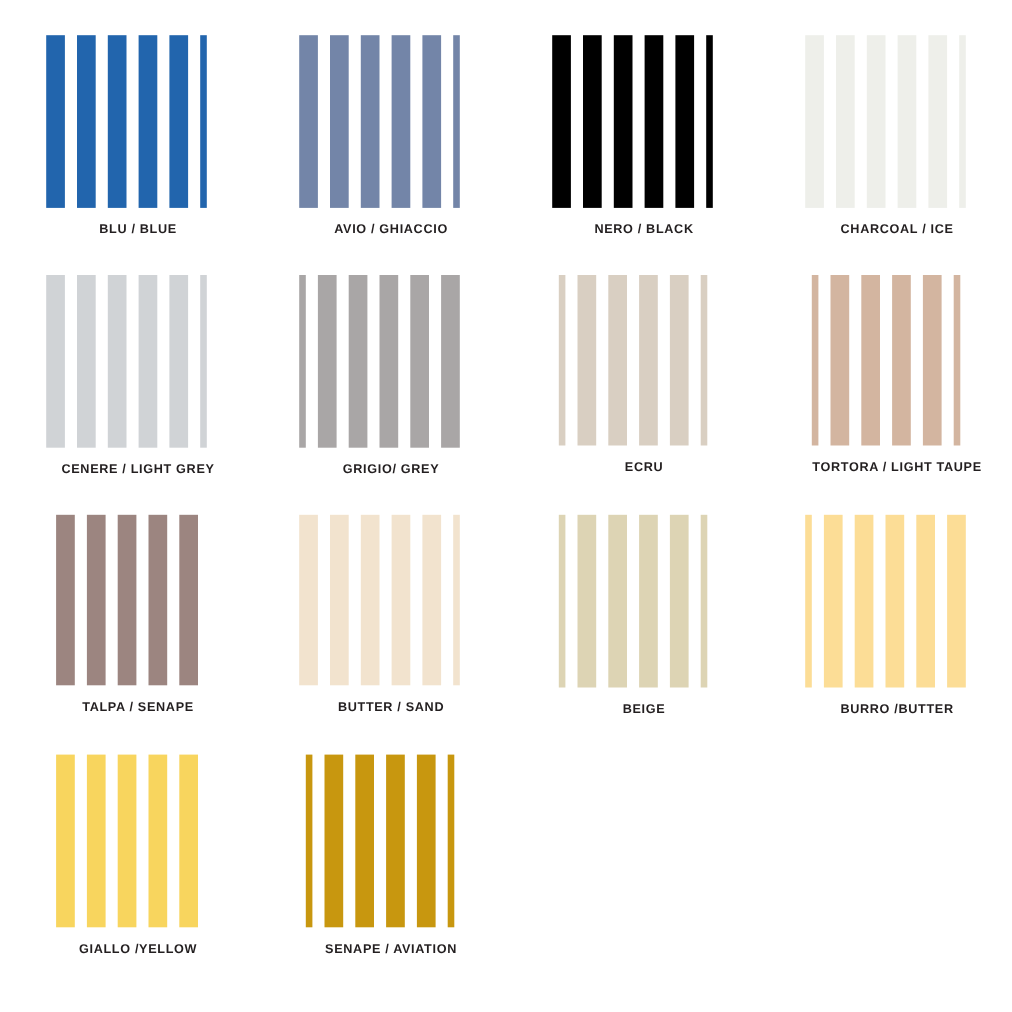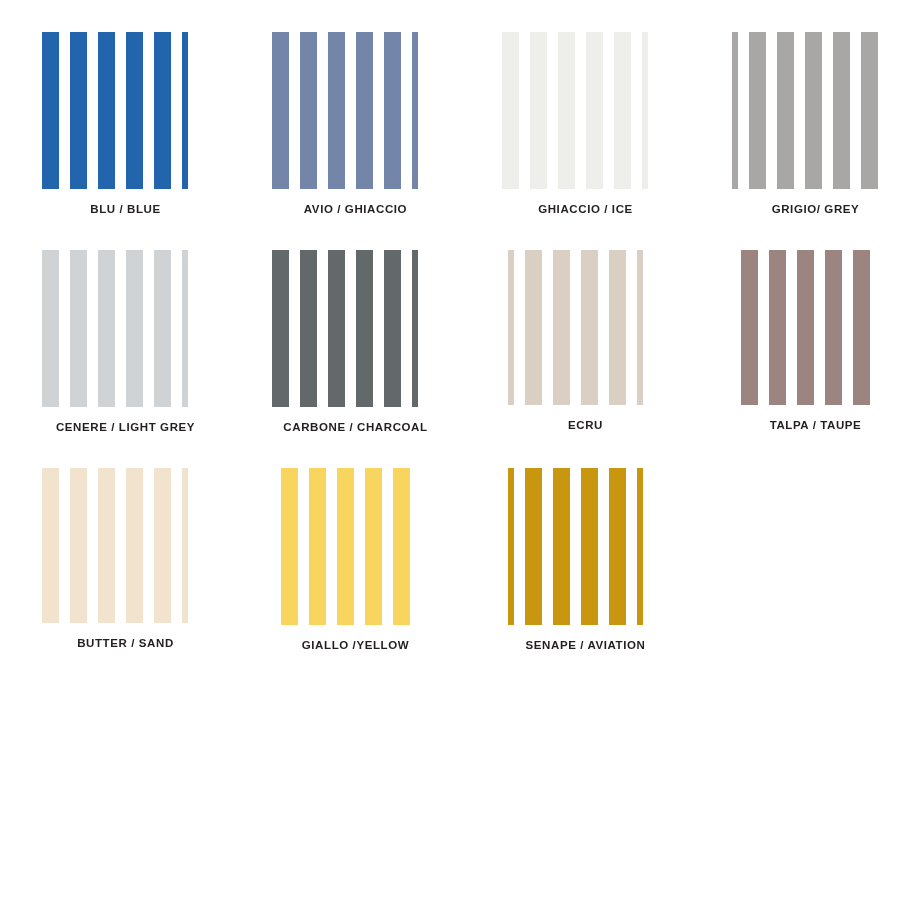--- a/index.html
+++ b/index.html
@@ -94,98 +94,131 @@
       <div class="stripe-block">
         <div class="stripe wide" style="background: rgb(115, 133, 168);"></div>
         <div class="stripe wide" style="background: rgb(115, 133, 168);"></div>
         <div class="stripe wide" style="background: rgb(115, 133, 168);"></div>
         <div class="stripe wide" style="background: rgb(115, 133, 168);"></div>
         <div class="stripe wide" style="background: rgb(115, 133, 168);"></div>
         <div class="stripe narrow" style="background: rgb(115, 133, 168);"></div>
       </div>
       <div class="swatch-label">AVIO / GHIACCIO</div>
     </div>
+    <div class="swatch-cell row-1">
+      <div class="stripe-block">
+        <div class="stripe wide" style="background: rgb(0, 0, 0);"></div>
+        <div class="stripe wide" style="background: rgb(0, 0, 0);"></div>
+        <div class="stripe wide" style="background: rgb(0, 0, 0);"></div>
+        <div class="stripe wide" style="background: rgb(0, 0, 0);"></div>
+        <div class="stripe wide" style="background: rgb(0, 0, 0);"></div>
+        <div class="stripe narrow" style="background: rgb(0, 0, 0);"></div>
+      </div>
+      <div class="swatch-label">NERO / BLACK</div>
+    </div>
     <div class="swatch-cell row-2">
       <div class="stripe-block">
         <div class="stripe wide" style="background: rgb(238, 239, 234);"></div>
         <div class="stripe wide" style="background: rgb(238, 239, 234);"></div>
         <div class="stripe wide" style="background: rgb(238, 239, 234);"></div>
         <div class="stripe wide" style="background: rgb(238, 239, 234);"></div>
         <div class="stripe wide" style="background: rgb(238, 239, 234);"></div>
         <div class="stripe narrow" style="background: rgb(238, 239, 234);"></div>
       </div>
-      <div class="swatch-label">GHIACCIO / ICE</div>
+      <div class="swatch-label">CHARCOAL / ICE</div>
     </div>
     <div class="swatch-cell row-2">
       <div class="stripe-block">
+        <div class="stripe wide" style="background: rgb(208, 211, 214);"></div>
+        <div class="stripe wide" style="background: rgb(208, 211, 214);"></div>
+        <div class="stripe wide" style="background: rgb(208, 211, 214);"></div>
+        <div class="stripe wide" style="background: rgb(208, 211, 214);"></div>
+        <div class="stripe wide" style="background: rgb(208, 211, 214);"></div>
+        <div class="stripe narrow" style="background: rgb(208, 211, 214);"></div>
+      </div>
+      <div class="swatch-label">CENERE / LIGHT GREY</div>
+    </div>
+    <div class="swatch-cell row-2">
+      <div class="stripe-block">
         <div class="stripe narrow" style="background: rgb(169, 166, 166);"></div>
         <div class="stripe wide" style="background: rgb(169, 166, 166);"></div>
         <div class="stripe wide" style="background: rgb(169, 166, 166);"></div>
         <div class="stripe wide" style="background: rgb(169, 166, 166);"></div>
         <div class="stripe wide" style="background: rgb(169, 166, 166);"></div>
         <div class="stripe wide" style="background: rgb(169, 166, 166);"></div>
       </div>
       <div class="swatch-label">GRIGIO/ GREY</div>
     </div>
-    <div class="swatch-cell row-2">
-      <div class="stripe-block">
-        <div class="stripe wide" style="background: rgb(208, 211, 214);"></div>
-        <div class="stripe wide" style="background: rgb(208, 211, 214);"></div>
-        <div class="stripe wide" style="background: rgb(208, 211, 214);"></div>
-        <div class="stripe wide" style="background: rgb(208, 211, 214);"></div>
-        <div class="stripe wide" style="background: rgb(208, 211, 214);"></div>
-        <div class="stripe narrow" style="background: rgb(208, 211, 214);"></div>
-      </div>
-      <div class="swatch-label">CENERE / LIGHT GREY</div>
-    </div>
-    <div class="swatch-cell row-2">
-      <div class="stripe-block">
-        <div class="stripe wide" style="background: rgb(99, 105, 107);"></div>
-        <div class="stripe wide" style="background: rgb(99, 105, 107);"></div>
-        <div class="stripe wide" style="background: rgb(99, 105, 107);"></div>
-        <div class="stripe wide" style="background: rgb(99, 105, 107);"></div>
-        <div class="stripe wide" style="background: rgb(99, 105, 107);"></div>
-        <div class="stripe narrow" style="background: rgb(99, 105, 107);"></div>
-      </div>
-      <div class="swatch-label">CARBONE / CHARCOAL</div>
-    </div>
     <div class="swatch-cell row-3">
       <div class="stripe-block">
         <div class="stripe narrow" style="background: rgb(217, 207, 194);"></div>
         <div class="stripe wide" style="background: rgb(217, 207, 194);"></div>
         <div class="stripe wide" style="background: rgb(217, 207, 194);"></div>
         <div class="stripe wide" style="background: rgb(217, 207, 194);"></div>
         <div class="stripe wide" style="background: rgb(217, 207, 194);"></div>
         <div class="stripe narrow" style="background: rgb(217, 207, 194);"></div>
       </div>
       <div class="swatch-label">ECRU</div>
     </div>
     <div class="swatch-cell row-3">
       <div class="stripe-block">
-        <div class="stripe wide" style="background: rgb(156, 133, 128);"></div>
-        <div class="stripe wide" style="background: rgb(156, 133, 128);"></div>
-        <div class="stripe wide" style="background: rgb(156, 133, 128);"></div>
-        <div class="stripe wide" style="background: rgb(156, 133, 128);"></div>
-        <div class="stripe wide" style="background: rgb(156, 133, 128);"></div>
-      </div>
-      <div class="swatch-label">TALPA / TAUPE</div>
+        <div class="stripe narrow" style="background: rgb(211, 181, 160);"></div>
+        <div class="stripe wide" style="background: rgb(211, 181, 160);"></div>
+        <div class="stripe wide" style="background: rgb(211, 181, 160);"></div>
+        <div class="stripe wide" style="background: rgb(211, 181, 160);"></div>
+        <div class="stripe wide" style="background: rgb(211, 181, 160);"></div>
+        <div class="stripe narrow" style="background: rgb(211, 181, 160);"></div>
+      </div>
+      <div class="swatch-label">TORTORA / LIGHT TAUPE</div>
+    </div>
+    <div class="swatch-cell row-3">
+      <div class="stripe-block">
+        <div class="stripe wide" style="background: rgb(156, 133, 128);"></div>
+        <div class="stripe wide" style="background: rgb(156, 133, 128);"></div>
+        <div class="stripe wide" style="background: rgb(156, 133, 128);"></div>
+        <div class="stripe wide" style="background: rgb(156, 133, 128);"></div>
+        <div class="stripe wide" style="background: rgb(156, 133, 128);"></div>
+      </div>
+      <div class="swatch-label">TALPA / SENAPE</div>
     </div>
     <div class="swatch-cell row-3">
       <div class="stripe-block">
         <div class="stripe wide" style="background: rgb(242, 227, 206);"></div>
         <div class="stripe wide" style="background: rgb(242, 227, 206);"></div>
         <div class="stripe wide" style="background: rgb(242, 227, 206);"></div>
         <div class="stripe wide" style="background: rgb(242, 227, 206);"></div>
         <div class="stripe wide" style="background: rgb(242, 227, 206);"></div>
         <div class="stripe narrow" style="background: rgb(242, 227, 206);"></div>
       </div>
       <div class="swatch-label">BUTTER / SAND</div>
     </div>
     <div class="swatch-cell row-4">
       <div class="stripe-block">
+        <div class="stripe narrow" style="background: rgb(221, 212, 180);"></div>
+        <div class="stripe wide" style="background: rgb(221, 212, 180);"></div>
+        <div class="stripe wide" style="background: rgb(221, 212, 180);"></div>
+        <div class="stripe wide" style="background: rgb(221, 212, 180);"></div>
+        <div class="stripe wide" style="background: rgb(221, 212, 180);"></div>
+        <div class="stripe narrow" style="background: rgb(221, 212, 180);"></div>
+      </div>
+      <div class="swatch-label">BEIGE</div>
+    </div>
+    <div class="swatch-cell row-4">
+      <div class="stripe-block">
+        <div class="stripe narrow" style="background: rgb(252, 221, 150);"></div>
+        <div class="stripe wide" style="background: rgb(252, 221, 150);"></div>
+        <div class="stripe wide" style="background: rgb(252, 221, 150);"></div>
+        <div class="stripe wide" style="background: rgb(252, 221, 150);"></div>
+        <div class="stripe wide" style="background: rgb(252, 221, 150);"></div>
+        <div class="stripe wide" style="background: rgb(252, 221, 150);"></div>
+      </div>
+      <div class="swatch-label">BURRO /BUTTER</div>
+    </div>
+    <div class="swatch-cell row-4">
+      <div class="stripe-block">
         <div class="stripe wide" style="background: rgb(248, 213, 94);"></div>
         <div class="stripe wide" style="background: rgb(248, 213, 94);"></div>
         <div class="stripe wide" style="background: rgb(248, 213, 94);"></div>
         <div class="stripe wide" style="background: rgb(248, 213, 94);"></div>
         <div class="stripe wide" style="background: rgb(248, 213, 94);"></div>
       </div>
       <div class="swatch-label">GIALLO /YELLOW</div>
     </div>
     <div class="swatch-cell row-4">
       <div class="stripe-block">

